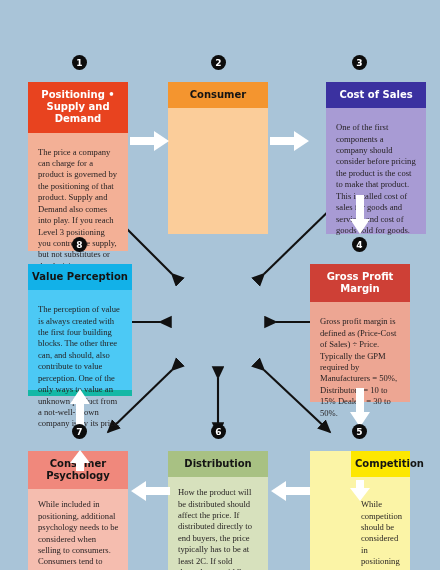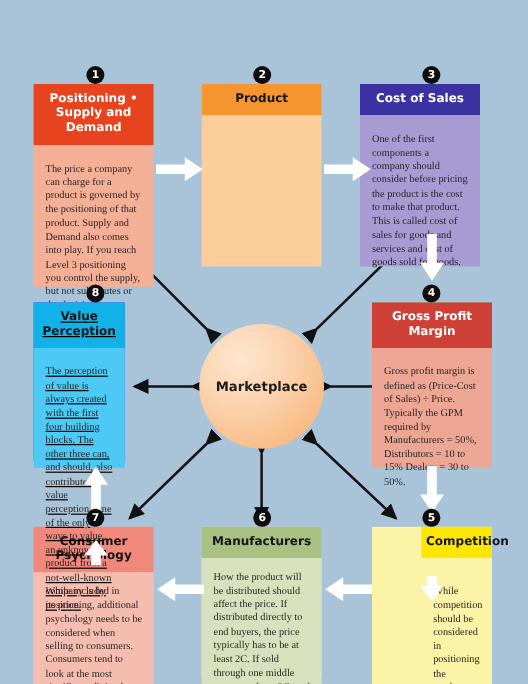--- a/index.html
+++ b/index.html
@@ -22,21 +22,21 @@
     font-family:"DejaVu Sans", sans-serif;
     font-weight:bold; font-size:24px; color:#1b1b1b;
     letter-spacing:.2px;
   }
 
   
   .canvas { position:absolute; left:0; top:52px; width:440px; height:518px; background:#a9c4d8; }
   svg.arrows { position:absolute; left:0; top:0; width:440px; height:518px; overflow:visible; }
 
   
-  .box { position:absolute; }
+  .box { position:absolute;margin-top:12px; }
   .box-head {
     text-align:center;
     font-family:"DejaVu Sans", sans-serif;
     font-weight:bold; font-size:10px;
     padding:7px 4px 7px;
     line-height:1.22;
   }
   .box-body {
     font-family:"Liberation Serif", serif;
     font-size:8.6px; line-height:1.33;
@@ -132,57 +132,54 @@
     </svg>
 
     <div class="badge" style="left:72px; top:3px;">1</div>
     <div class="box" id="b1" style="left: 28px; top: 18px; width: 100px; height: 152px; background: rgb(243, 176, 150);">
       <div class="box-head" id="h1" style="background: rgb(232, 67, 31); color: rgb(255, 255, 255);">Positioning • Supply and Demand</div>
       <div class="box-body" id="y1" style="height: 118px; background: rgb(243, 176, 150);">The price a company can charge for a product is governed by the positioning of that product. Supply and Demand also comes into play. If you reach Level 3 positioning you control the supply, but not substitutes or the decision to purchase nothing.</div>
     </div>
 
     <div class="badge" style="left:211px; top:3px;">2</div>
     <div class="box" id="b2" style="left: 168px; top: 18px; width: 100px; height: 152px; background: rgb(251, 205, 154);">
-      <div class="box-head" id="h2" style="background: rgb(244, 149, 47); color: rgb(20, 20, 20);">Product</div>
+      <div class="box-head" id="h2" style="background: rgb(244, 149, 47); color: rgb(20, 20, 20);">Consumer</div>
     </div>
 
     <div class="badge" style="left:352px; top:3px;">3</div>
-    <div class="box" id="b3" style="left: 300px; top: 18px; width: 100px; height: 152px; background: rgb(168, 155, 212);">
+    <div class="box" id="b3" style="left: 326px; top: 18px; width: 100px; height: 152px; background: rgb(168, 155, 212);">
       <div class="box-head" id="h3" style="background: rgb(59, 49, 160); color: rgb(255, 255, 255);">Cost of Sales</div>
       <div class="box-body" id="y3" style="height: 118px; background: rgb(168, 155, 212);">One of the first components a company should consider before pricing the product is the cost to make that product. This is called cost of sales for goods and services and cost of goods sold for goods.</div>
     </div>
 
     <div class="badge" style="left:352px; top:185px;">4</div>
     <div class="box" id="b4" style="left: 310px; top: 200px; width: 100px; height: 132px; background: #86efac;">
       <div class="box-head" id="h4" style="background: rgb(206, 64, 54); color: rgb(255, 255, 255);">Gross Profit Margin</div>
       <div class="box-body" id="y4" style="height: 100px; background: rgb(237, 166, 147);">Gross profit margin is defined as (Price-Cost of Sales) ÷ Price. Typically the GPM required by Manufacturers = 50%, Distributors = 10 to 15% Dealers = 30 to 50%.</div>
     </div>
 
     <div class="badge" style="left:352px; top:372px;">5</div>
     <div class="box" id="b5" style="left: 310px; top: 387px; width: 100px; height: 131px; background: rgb(251, 244, 166); padding-left: 41px;">
       <div class="box-head" id="h5" style="background: rgb(253, 231, 0); color: rgb(20, 20, 20);">Competition</div>
       <div class="box-body" id="y5" style="height: 99px; padding-top: 22px; background: rgb(251, 244, 166);">While competition should be considered in positioning the product, you should also look at what competitors are charging for similar products before finalizing the price.</div>
     </div>
 
     <div class="badge" style="left:211px; top:372px;">6</div>
     <div class="box" id="b6" style="left: 168px; top: 387px; width: 100px; height: 131px; background: rgb(215, 225, 189);">
-      <div class="box-head" id="h6" style="background: rgb(168, 193, 131); color: rgb(20, 20, 20);">Manufacturers</div>
+      <div class="box-head" id="h6" style="background: rgb(168, 193, 131); color: rgb(20, 20, 20);">Distribution</div>
       <div class="box-body" id="y6" style="height: 99px; padding-top: 10px; background: rgb(215, 225, 189);">How the product will be distributed should affect the price. If distributed directly to end buyers, the price typically has to be at least 2C. If sold through one middle person, at least 3C, and if sold through two middle people, at least 4 to 5C.</div>
     </div>
 
     <div class="badge" style="left:72px; top:372px;">7</div>
     <div class="box" id="b7" style="left: 28px; top: 387px; width: 100px; height: 131px; background: rgb(245, 189, 175);">
       <div class="box-head" id="h7" style="background: rgb(240, 136, 124); color: rgb(20, 20, 20);">Consumer Psychology</div>
       <div class="box-body" id="y7" style="height: 99px; padding-top: 10px; background: rgb(245, 189, 175);">While included in positioning, additional psychology needs to be considered when selling to consumers. Consumers tend to look at the most significant digit when deciding to buy a product so Most Significant Digit Pricing may need to be employed.</div>
     </div>
 
     <div class="badge" style="left:72px; top:185px;">8</div>
-    <div class="box" id="b8" style="left: 28px; top: 200px; width: 76px; height: 132px; background: #6d28d9; text-decoration: underline;">
+    <div class="box" id="b8" style="left: 28px; top: 200px; width: 104px; height: 132px; background: #14b8a6;">
       <div class="box-head" id="h8" style="background: rgb(18, 177, 232); color: rgb(20, 20, 20);">Value Perception</div>
       <div class="box-body" id="y8" style="height: 100px; background: rgb(76, 201, 245);">The perception of value is always created with the first four building blocks. The other three can, and should, also contribute to value perception. One of the only ways to value an unknown product from a not-well-known company is by its price.</div>
     </div>
 
-    <div class="market" style="left:166px; top:218px;">
-      <span>Marketplace</span>
-    </div>
 
   </div>
 </div>
 
 </body></html>

